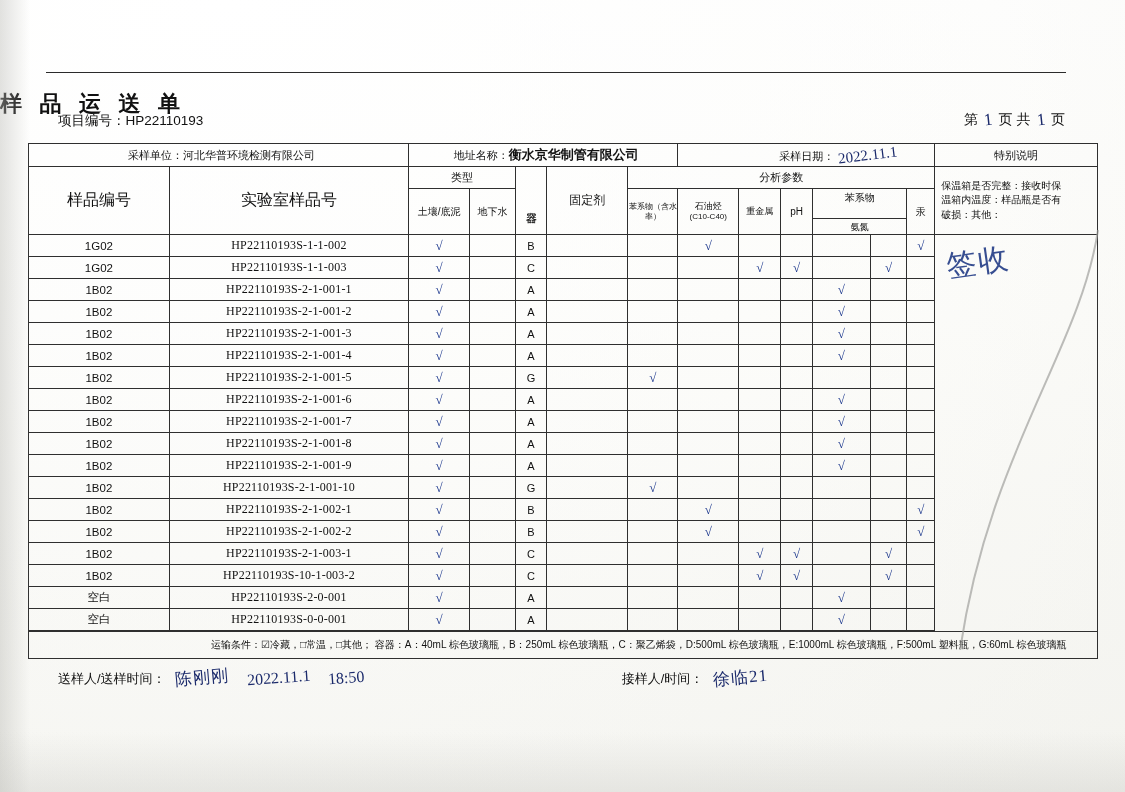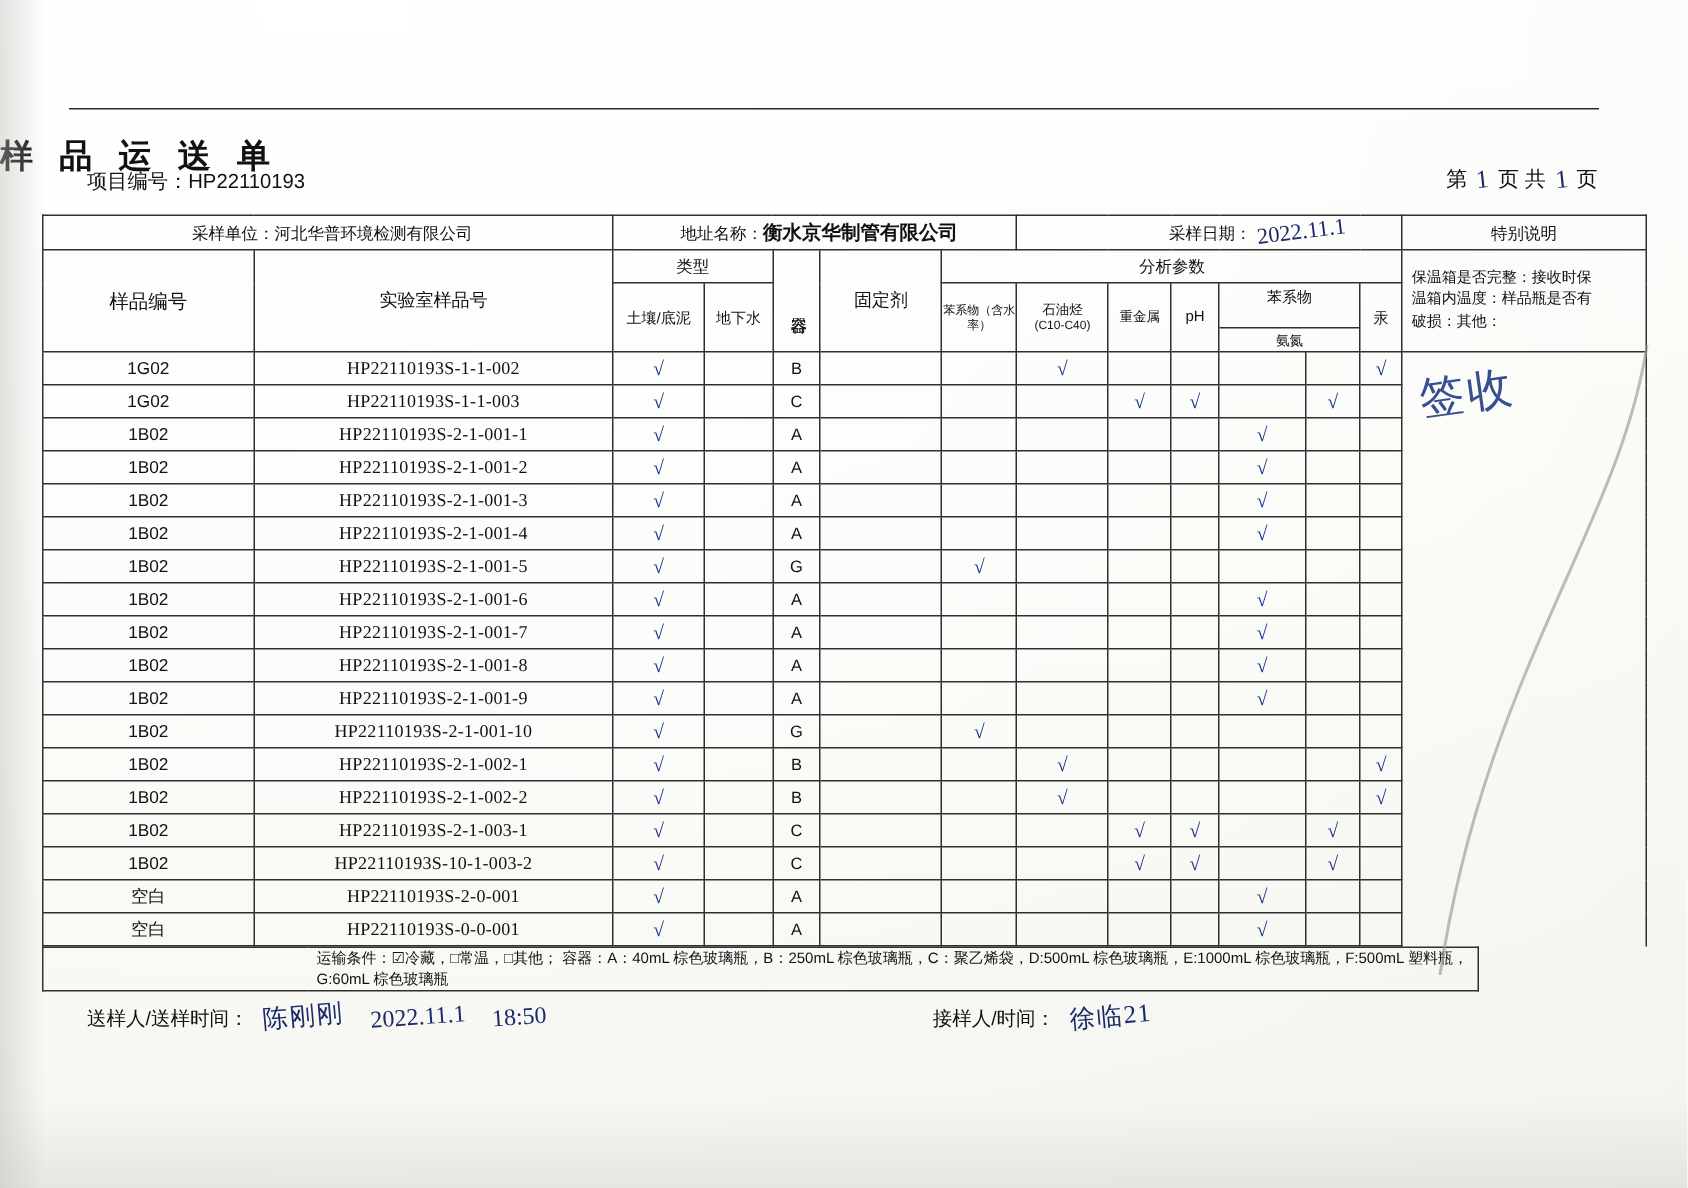--- a/index.html
+++ b/index.html
@@ -161,22 +161,22 @@
           <span style="font-size:11px">地址名称：</span><span style="font-size:13px;font-weight:bold">衡水京华制管有限公司</span>
         </td>
         <td class="lft" colspan="6">
           <span style="font-size:11px;margin-left:58px">采样日期：</span>
           <span class="datehw">2022.11.1</span>
         </td>
         <td rowspan="1" style="font-size:11px">特别说明</td>
       </tr>
 
       <tr>
-        <td rowspan="2" style="font-size:13px">样品编号</td>
-        <td rowspan="2" style="font-size:12px">实验室样品号</td>
+        <td rowspan="2" style="font-size:16px">样品编号</td>
+        <td rowspan="2" style="font-size:16px">实验室样品号</td>
         <td colspan="2" style="font-size:11px">类型</td>
         <td rowspan="2"><span class="vert">容器</span></td>
         <td rowspan="2" style="font-size:12px">固定剂</td>
         <td colspan="7" style="font-size:11px">分析参数</td>
         <td rowspan="3" class="special">
           <div>保温箱是否完整：接收时保</div>
           <div>温箱内温度：样品瓶是否有</div>
           <div>破损：其他：</div>
         </td>
       </tr>
@@ -487,21 +487,21 @@
           <td class="chk"></td>
           <td class="chk">√</td>
           <td class="chk"></td>
           <td class="chk"></td>
           <td style="border-top: none; border-bottom: none;"></td>
         </tr>
       </tbody>
 
   </table>
 
-  <table style="top:631px;left:28px;width:958px">
+  <table style="top:631px;left:28px;width:1070px">
     <tbody>
       <tr class="note">
         <td style="width:170px;border:1px solid #2f2f2f;border-right:none"></td>
         <td style="border:1px solid #2f2f2f;border-left:none">运输条件：☑冷藏，□常温，□其他；  容器：A：40mL 棕色玻璃瓶，B：250mL 棕色玻璃瓶，C：聚乙烯袋，D:500mL 棕色玻璃瓶，E:1000mL 棕色玻璃瓶，F:500mL 塑料瓶，G:60mL 棕色玻璃瓶</td>
       </tr>
     </tbody>
   </table>
 
   <div class="footer">
     <div>

